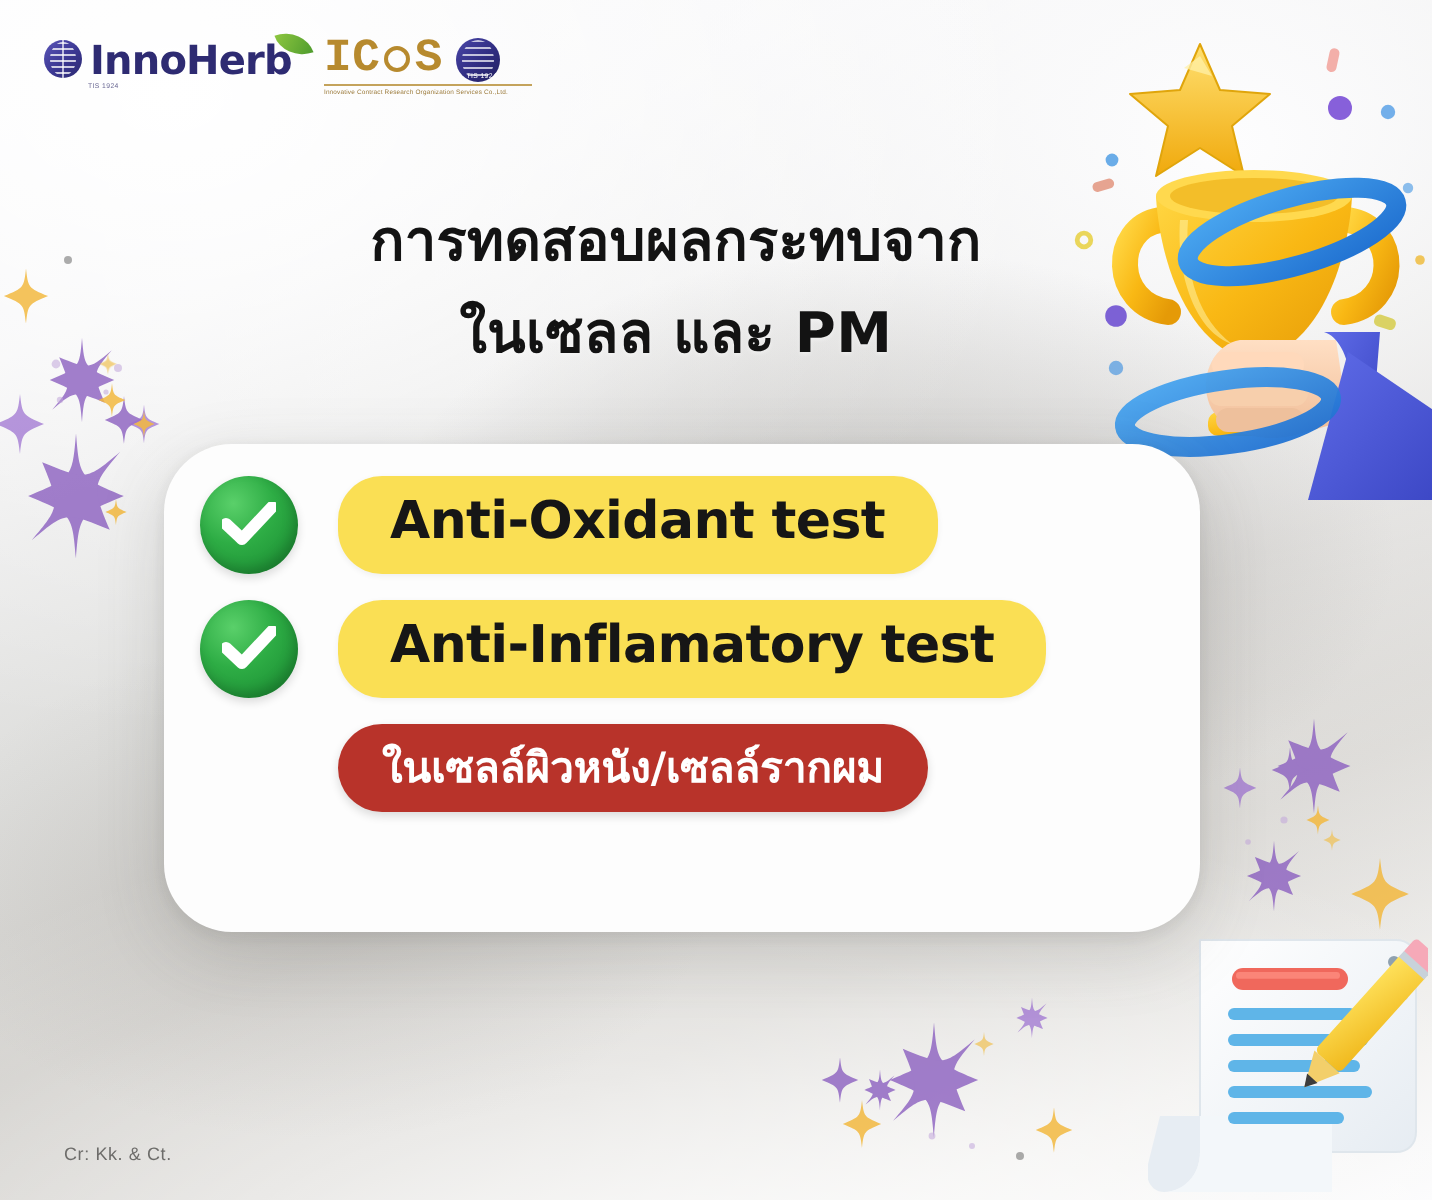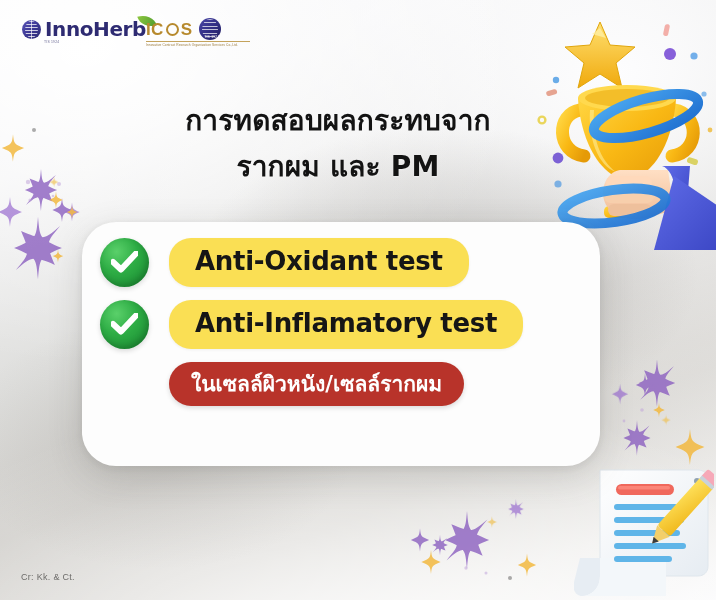--- a/index.html
+++ b/index.html
@@ -34,21 +34,21 @@
     pointer-events: none;
   }
 
   
   .logo-bar {
     position: absolute;
     top: 18px;
     left: 22px;
     display: flex;
     align-items: center;
-    gap: 0;
+    gap: 16px;
     z-index: 9;
   }
   .logo-innoherb { position: relative; display: flex; align-items: center; gap: 4px; }
   .logo-globe {
     width: 19px; height: 19px; border-radius: 50%;
     background: linear-gradient(135deg, #5a55b8 0%, #3b3792 55%, #2c2a70 100%);
     position: relative; flex: none;
   }
   .logo-globe::before {
     content: ""; position: absolute; left: 3px; top: 1px;
@@ -70,22 +70,22 @@
     border-radius: 0 100% 0 100%;
     transform: rotate(-18deg);
   }
   .logo-sub {
     position: absolute; left: 22px; bottom: -5px;
     font-size: 3.4px; color: #6c6a95; letter-spacing: 0.2px;
   }
 
   .logo-icos { position: relative; display: flex; align-items: center; gap: 3px; }
   .icos-word {
-    font-size: 17px; font-weight: 800; letter-spacing: 0.4px;
-    color: #b78a2e; font-family: Liberation Sans, sans-serif; line-height: 1;
+    font-size: 23px; font-weight: 800; letter-spacing: 0.4px;
+    color: #b78a2e; font-family: Liberation Mono, monospace; line-height: 1;
   }
   .icos-gear {
     display: inline-block; width: 13px; height: 13px; border-radius: 50%;
     border: 2.2px solid #b78a2e; position: relative; margin: 0 -1px;
   }
   .icos-globe {
     width: 22px; height: 22px; border-radius: 50%;
     background: linear-gradient(135deg, #4a46a8 0%, #302d82 55%, #232060 100%);
     position: relative; flex: none; margin-left: 3px;
   }
@@ -174,21 +174,21 @@
     font-weight: 700;
     font-size: 21px;
     line-height: 1.25;
     white-space: nowrap;
     box-shadow: 0 2px 5px rgba(0,0,0,0.14);
   }
 
   
   .credit {
     position: absolute;
-    left: 21px;
+    left: 32px;
     bottom: 18px;
     font-size: 9px;
     color: #6d6c6a;
     letter-spacing: 0.3px;
     z-index: 9;
   }
 
   
   .art { position: absolute; pointer-events: none; }
   .trophy-art { right: -8px; top: 10px; width: 190px; height: 240px; z-index: 6; }
@@ -376,21 +376,21 @@
       <rect x="86" y="14" width="17" height="66" rx="3" fill="url(#gPencil)"></rect>
       <rect x="86" y="4" width="17" height="11" rx="2.5" fill="#f6a9b8"></rect>
       <rect x="86" y="13" width="17" height="4" fill="#c8d2da"></rect>
       <path d="M86,80 L103,80 L94.5,97 Z" fill="#f3cf6a"></path>
       <path d="M91,91 L98,91 L94.5,97 Z" fill="#3c3c3c"></path>
     </g>
   </svg>
 
   <div class="headline">
     <span>การทดสอบผลกระทบจาก</span>
-    <span class="line2">รากผม และ PM</span>
+    <span class="line2">ในเซลล และ PM</span>
   </div>
 
   <div class="card"></div>
 
   <div class="rows">
 
     <div class="row">
       <span class="check">
         <svg width="27" height="22" viewBox="0 0 27 22">
           <path d="M2,11 L10,18.5 L25,2.5" fill="none" stroke="#ffffff" stroke-width="6" stroke-linecap="round" stroke-linejoin="round"></path>

